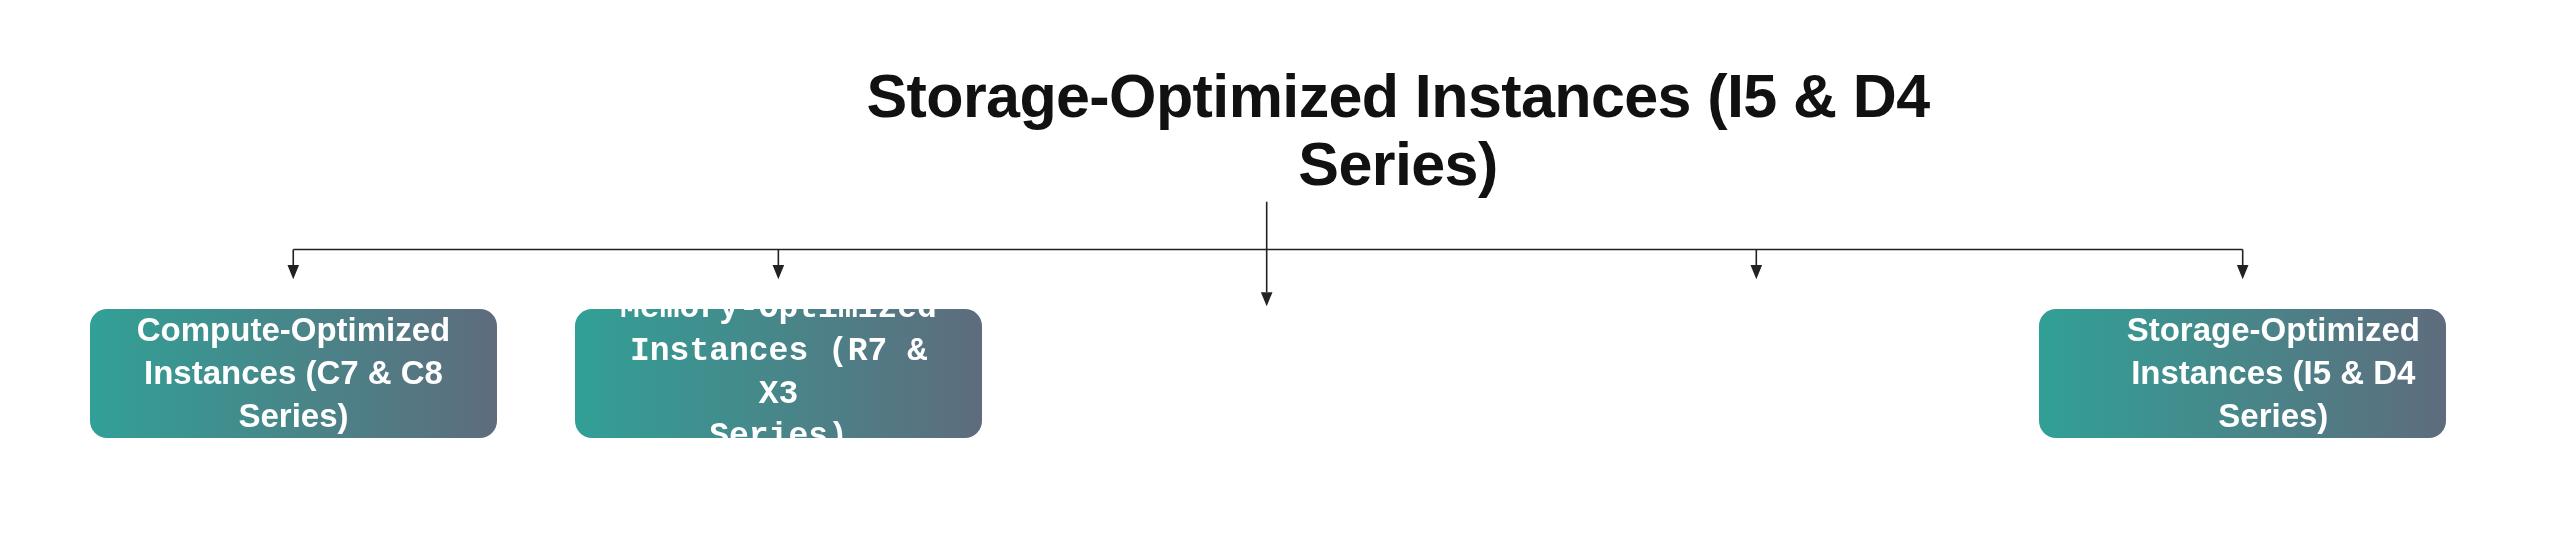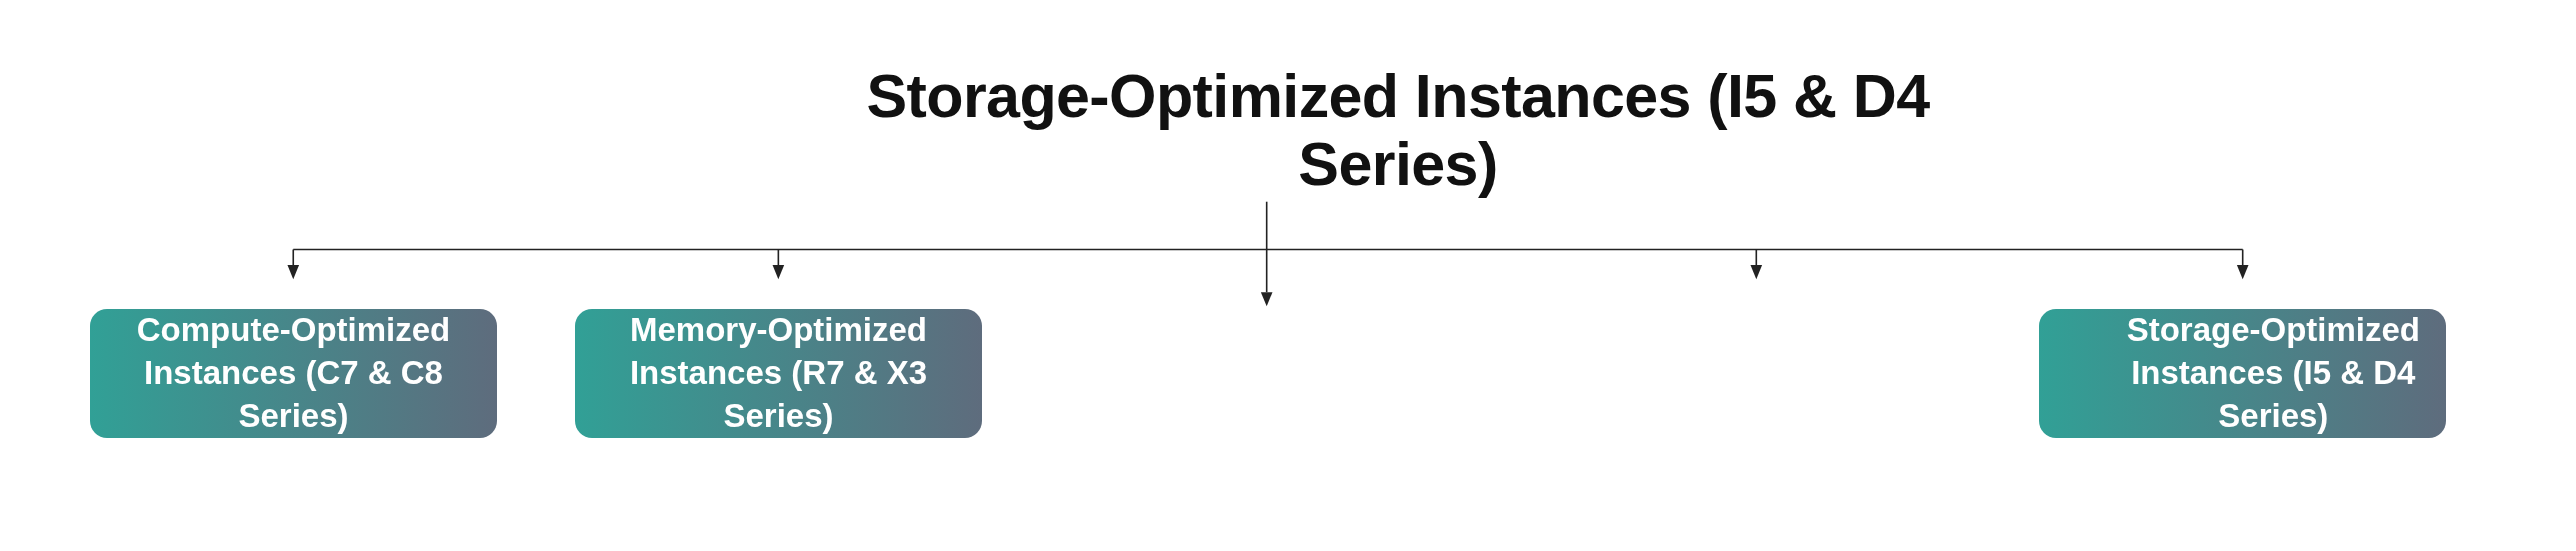--- a/index.html
+++ b/index.html
@@ -68,21 +68,21 @@
   }
   .node .node-label{
     color:var(--node-text);
     font-size:33px;
     font-weight:700;
     line-height:1.3;
     text-align:center;
     white-space:pre-line;
   }
   .node-1{left:90px;}
-  .node-2{left:575px;}
+  .node-2{left:575px;font-family:Liberation Mono, monospace;}
   .node-3{left:1063px;}
   .node-4{left:1553px;}
   .node-5{left:2039px;justify-content:flex-end;}
 </style>
 </head>
 <body>
 
 <div class="canvas">
 
   <h1 class="title">Storage-Optimized Instances (I5 &amp; D4

